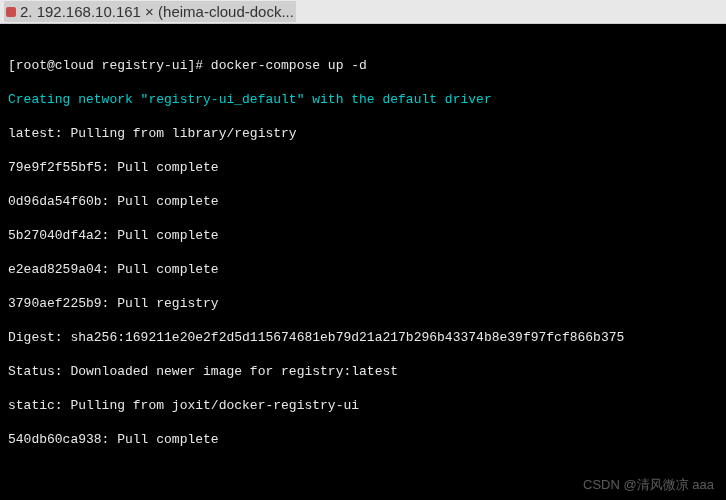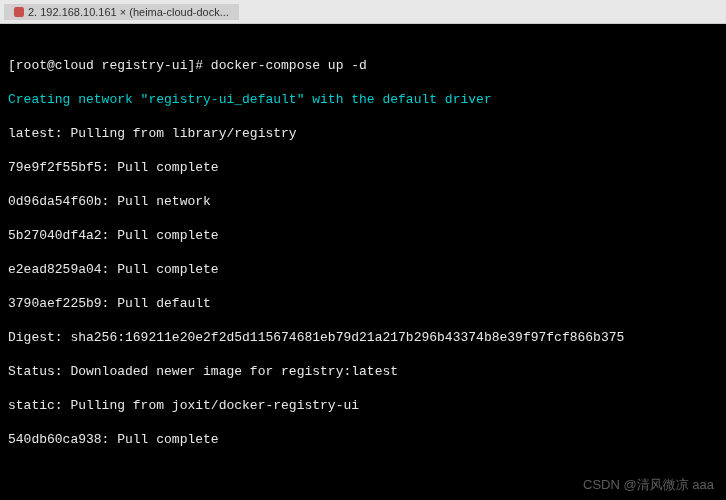--- a/index.html
+++ b/index.html
@@ -19,22 +19,22 @@
     .browser-tab {
       background: #e8e8e8;
       height: 24px;
       display: flex;
       align-items: center;
       padding-left: 4px;
       border-bottom: 1px solid #ccc;
     }
     .tab {
       background: #d0d0d0;
-      padding: 2px 10px;
-      font-size: 11px;
+      padding: 2px 2px;
+      font-size: 15px;
       color: #333;
       display: flex;
       align-items: center;
       gap: 4px;
       font-family: Arial, sans-serif;
     }
     .tab-icon {
       width: 10px;
       height: 10px;
       background: #c94f4f;
@@ -70,24 +70,24 @@
     <span class="tab-icon"></span>
     <span>2. 192.168.10.161 × (heima-cloud-dock...</span>
   </div>
 </div>
 
 <div class="terminal">
 <span class="line"><span class="white">[root@cloud registry-ui]# </span><span class="white">docker-compose up -d</span></span>
 <span class="line cyan">Creating network "registry-ui_default" with the default driver</span>
 <span class="line white">latest: Pulling from library/registry</span>
 <span class="line white">79e9f2f55bf5: Pull complete</span>
-<span class="line white">0d96da54f60b: Pull network</span>
+<span class="line white">0d96da54f60b: Pull complete</span>
 <span class="line white">5b27040df4a2: Pull complete</span>
 <span class="line white">e2ead8259a04: Pull complete</span>
-<span class="line white">3790aef225b9: Pull default</span>
+<span class="line white">3790aef225b9: Pull registry</span>
 <span class="line white">Digest: sha256:169211e20e2f2d5d115674681eb79d21a217b296b43374b8e39f97fcf866b375</span>
 <span class="line white">Status: Downloaded newer image for registry:latest</span>
 <span class="line white">static: Pulling from joxit/docker-registry-ui</span>
 <span class="line white">540db60ca938: Pull complete</span>
 
 
 
 
 
 

